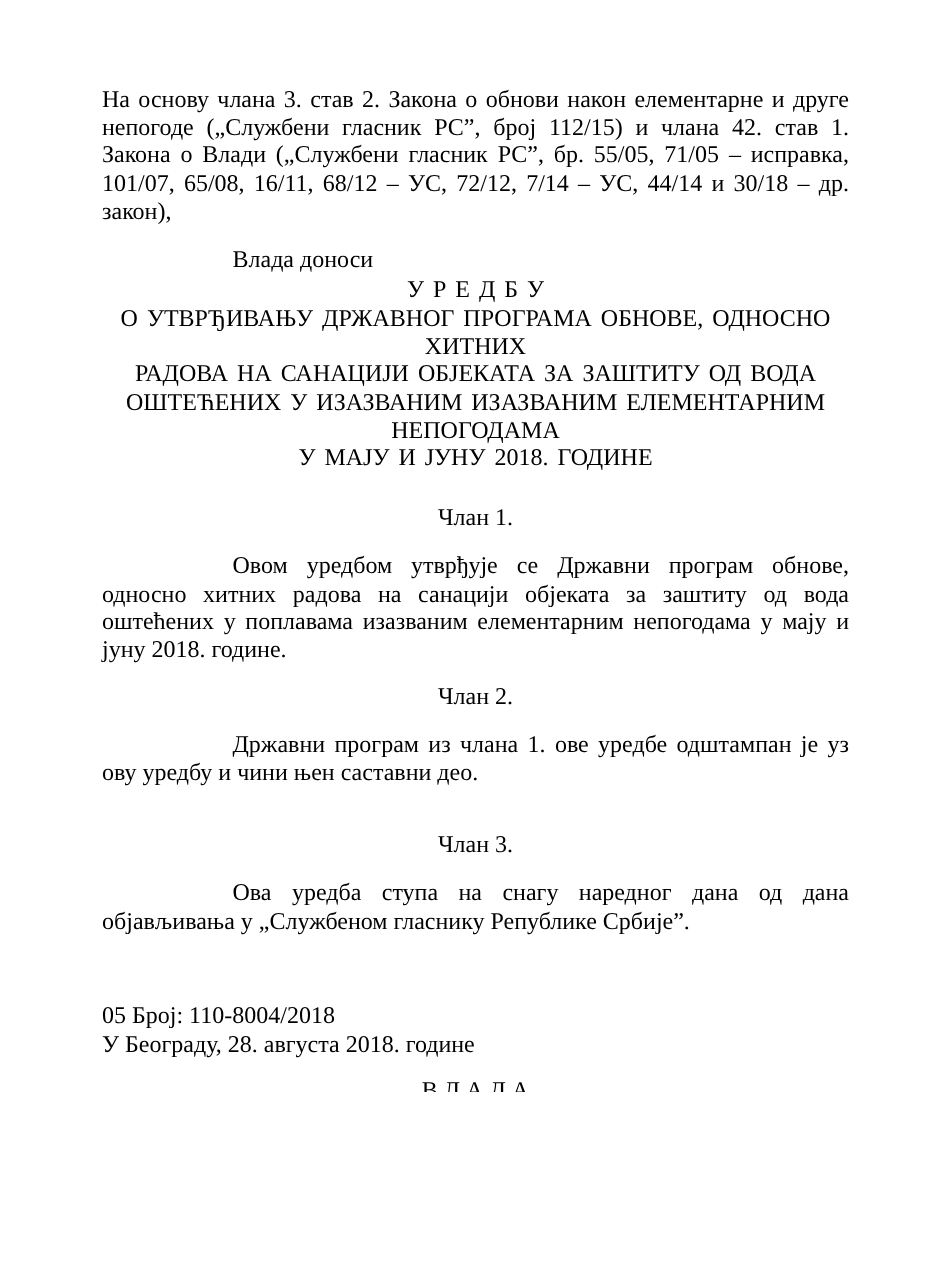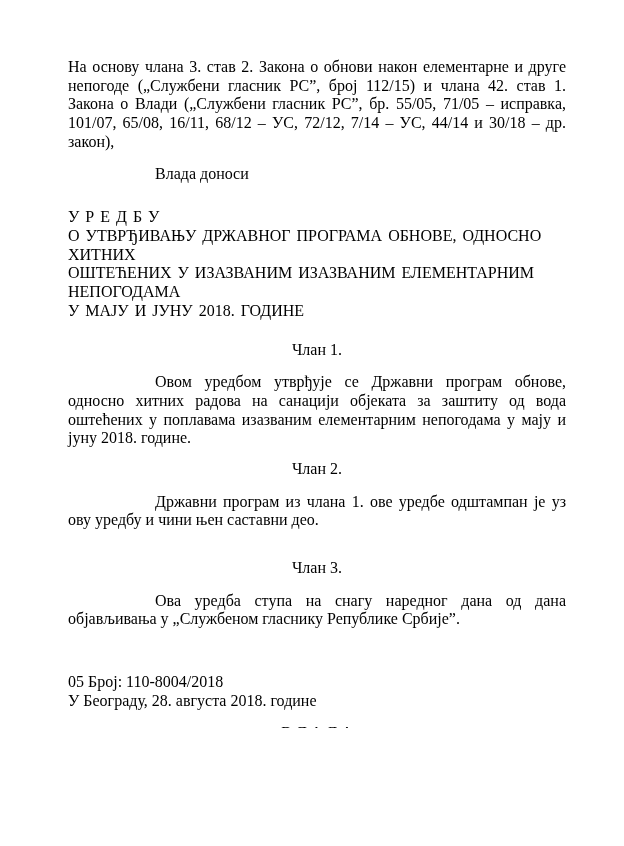--- a/index.html
+++ b/index.html
@@ -23,22 +23,22 @@
   p { margin: 0; }
 
   .preamble {
     text-align: justify;
   }
   .enacting {
     margin-top: 13px;
     text-indent: 87px;
   }
   .title-block {
-    margin-top: 25px;
-    text-align: left;
+    margin-top: 2px;
+    text-align: center;
     word-spacing: 2px;
   }
   .article-heading {
     text-align: center;
   }
   .article-heading.h1 { margin-top: 21px; }
   .article-heading.h2 { margin-top: 12px; text-align: center; }
   .article-heading.h3 { margin-top: 29px; }
   .article-body {
     margin-top: 13px;
@@ -74,20 +74,21 @@
 
 <div class="page">
 
   <p class="preamble">На основу члана 3. став 2. Закона о обнови након елементарне и друге непогоде („Службени гласник РС”, број 112/15) и члана 42. став 1. Закона о Влади („Службени гласник РС”, бр. 55/05, 71/05 – исправка, 101/07, 65/08, 16/11, 68/12 – УС, 72/12, 7/14 – УС, 44/14 и 30/18 – др. закон),</p>
 
   <p class="enacting">Влада доноси</p>
 
   <div class="title-block">
     <div>У Р Е Д Б У</div>
     <div>О УТВРЂИВАЊУ ДРЖАВНОГ ПРОГРАМА ОБНОВЕ, ОДНОСНО ХИТНИХ</div>
+    <div>РАДОВА НА САНАЦИЈИ ОБЈЕКАТА ЗА ЗАШТИТУ ОД ВОДА</div>
     <div>ОШТЕЋЕНИХ У ИЗАЗВАНИМ ИЗАЗВАНИМ ЕЛЕМЕНТАРНИМ</div>
     <div>НЕПОГОДАМА</div>
     <div>У МАЈУ И ЈУНУ 2018. ГОДИНЕ</div>
   </div>
 
   <div>
     <p class="article-heading h1">Члан 1.</p>
     <p class="article-body b1">Овом уредбом утврђује се Државни програм обнове, односно хитних радова на санацији објеката за заштиту од вода оштећених у поплавама изазваним елементарним непогодама у мају и јуну 2018. године.</p>
   </div>
 

